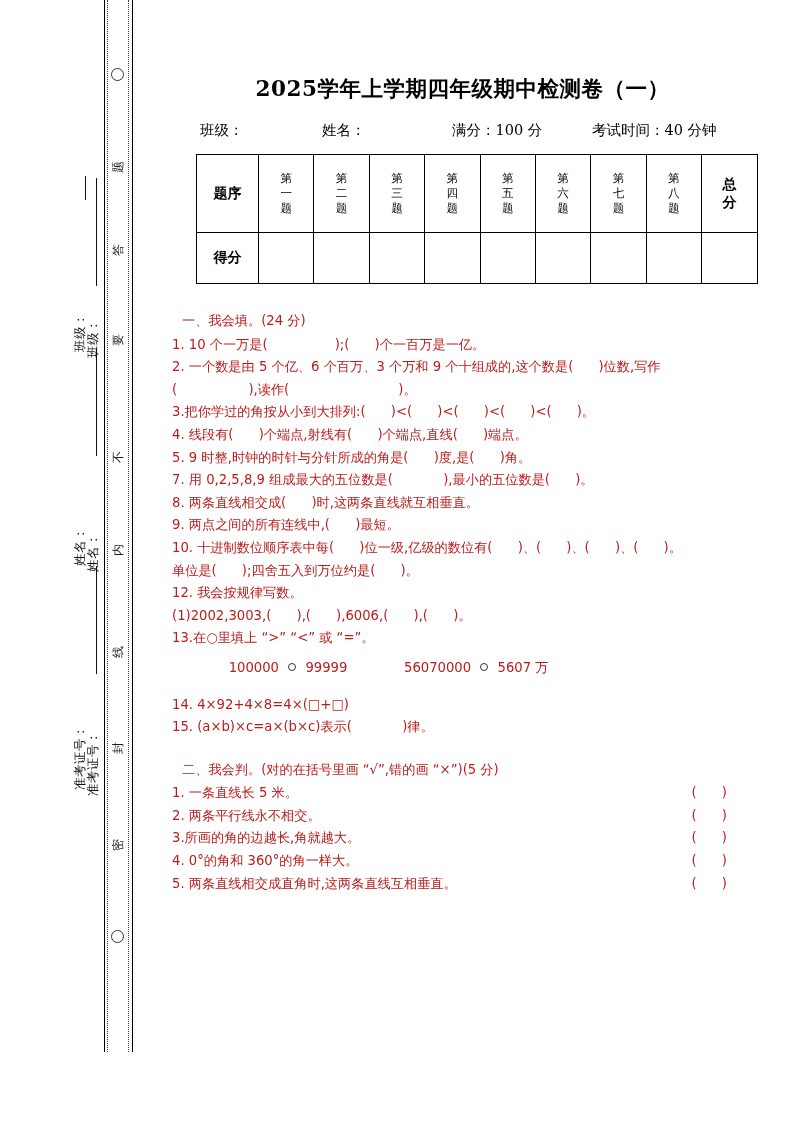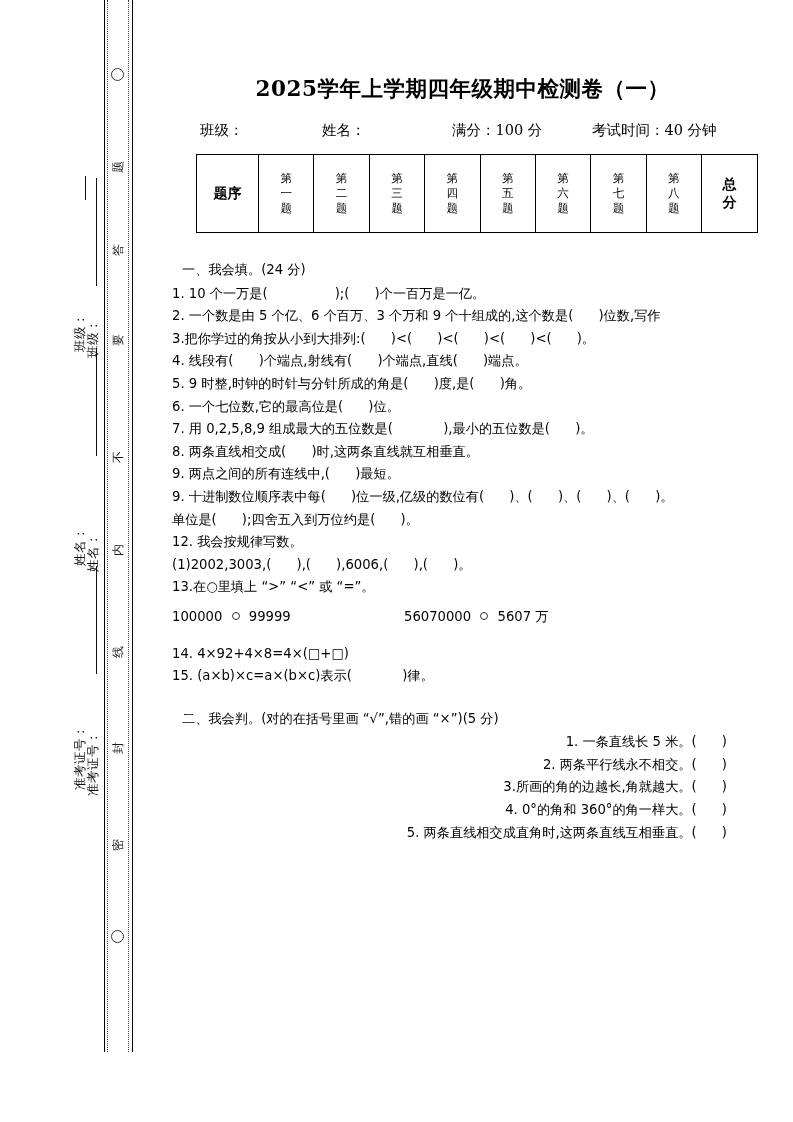--- a/index.html
+++ b/index.html
@@ -158,50 +158,50 @@
     width: 56px;
   }
   table.score-table tr.row-score td { height: 38px; }
 
   
   .qbody {
     margin-top: 26px;
     font-size: 13.2px;
     line-height: 22.6px;
     font-family: "DejaVu Sans", "Liberation Sans", sans-serif;
-    color: #000000;
+    color: #b91c1c;
     padding-left: 4px;
   }
   .section-head {
     font-size: 13.2px;
     margin-bottom: 1px;
     padding-left: 10px;
   }
   .q-line {
     white-space: pre-wrap;
     word-break: break-all;
   }
   .q-cont { padding-left: 0px; }
 
   .gap-sm { height: 7px; }
   .gap-md { height: 20px; }
 
   
   .judge-row {
     display: flex;
-    justify-content: flex-end;
+    justify-content: space-between;
     align-items: baseline;
   }
   .judge-text { white-space: nowrap; }
   .judge-brk { white-space: pre; padding-right: 30px; }
 
   .cmp-row {
     display: flex;
   }
-  .cmp-a { width: 232px; }
+  .cmp-a { width: 232px; text-align: center; }
   .cmp-b { }
   .circ {
     display: inline-block;
     width: 8px; height: 8px;
     border: 1px solid #333;
     border-radius: 50%;
     vertical-align: 1px;
     margin: 0 5px;
   }
 </style>
@@ -263,38 +263,50 @@
         <td>第一题</td>
         <td>第二题</td>
         <td>第三题</td>
         <td>第四题</td>
         <td>第五题</td>
         <td>第六题</td>
         <td>第七题</td>
         <td>第八题</td>
         <td class="total">总分</td>
       </tr>
+      <tr class="row-score">
+        <td class="hd">得分</td>
+        <td></td>
+        <td></td>
+        <td></td>
+        <td></td>
+        <td></td>
+        <td></td>
+        <td></td>
+        <td></td>
+        <td></td>
+      </tr>
     </tbody>
       </table>
   </div>
 
   <div class="qbody">
 
     <div class="section-head">一、我会填。(24 分)</div>
 
     <div class="q-line">1. 10 个一万是(                );(      )个一百万是一亿。</div>
     <div class="q-line">2. 一个数是由 5 个亿、6 个百万、3 个万和 9 个十组成的,这个数是(      )位数,写作</div>
+    <div class="q-line q-cont">(                 ),读作(                          )。</div>
     <div class="q-line">3.把你学过的角按从小到大排列:(      )&lt;(      )&lt;(      )&lt;(      )&lt;(      )。</div>
     <div class="q-line">4. 线段有(      )个端点,射线有(      )个端点,直线(      )端点。</div>
     <div class="q-line">5. 9 时整,时钟的时针与分针所成的角是(      )度,是(      )角。</div>
-    <div class="q-line">6. 一个七位数,它的最高位是(      )位。</div>
     <div class="q-line">7. 用 0,2,5,8,9 组成最大的五位数是(            ),最小的五位数是(      )。</div>
     <div class="q-line">8. 两条直线相交成(      )时,这两条直线就互相垂直。</div>
     <div class="q-line">9. 两点之间的所有连线中,(      )最短。</div>
-    <div class="q-line">9. 十进制数位顺序表中每(      )位一级,亿级的数位有(      )、(      )、(      )、(      )。</div>
+    <div class="q-line">10. 十进制数位顺序表中每(      )位一级,亿级的数位有(      )、(      )、(      )、(      )。</div>
     <div class="q-line q-cont">单位是(      );四舍五入到万位约是(      )。</div>
     <div class="q-line">12. 我会按规律写数。</div>
     <div class="q-line">(1)2002,3003,(      ),(      ),6006,(      ),(      )。</div>
     <div class="q-line">13.在○里填上 “&gt;” “&lt;” 或 “=”。</div>
 
     <div class="gap-sm"></div>
 
     <div class="cmp-row">
       <span class="cmp-a">
         <span>100000</span>

